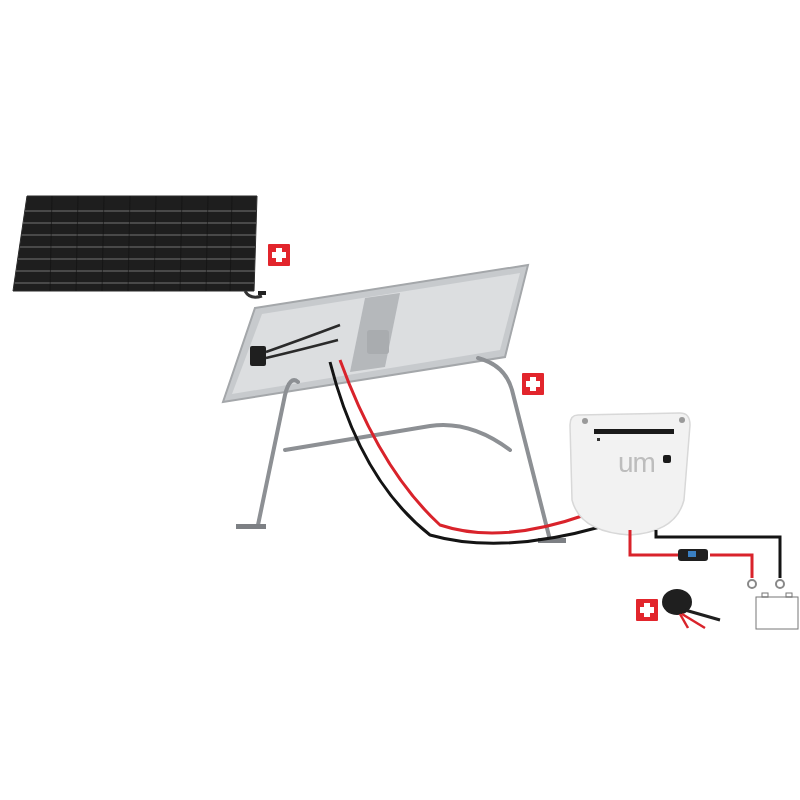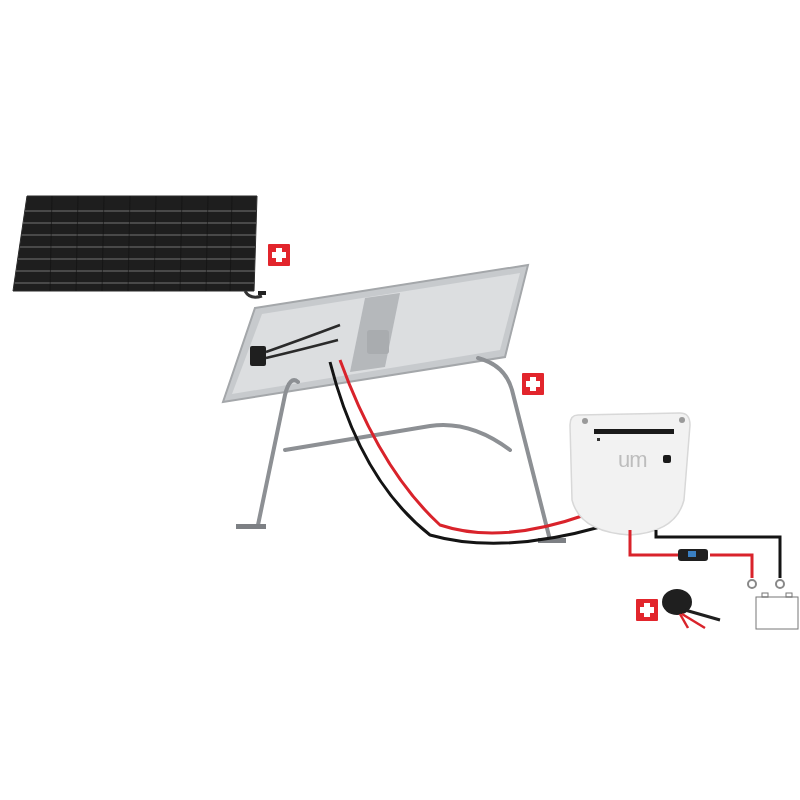--- a/index.html
+++ b/index.html
@@ -2,21 +2,21 @@
 <html><head>
 <meta charset="utf-8">
 <style>
   html, body { margin:0; padding:0; background:#ffffff; }
   body { width:800px; height:800px; position:relative; overflow:hidden; font-family:"Liberation Sans", sans-serif; }
   .scene { position:absolute; left:0; top:0; width:800px; height:800px; }
   .plus-badge { position:absolute; width:22px; height:22px; background:#e2252c; border-radius:1px; }
   .plus-badge::before, .plus-badge::after { content:""; position:absolute; background:#fff; }
   .plus-badge::before { left:8px; top:4px; width:6px; height:14px; }
   .plus-badge::after { left:4px; top:8px; width:14px; height:6px; }
-  .logo-text { position:absolute; color:#bdbdbd; font-size:22px; letter-spacing:-1px; }
+  .logo-text { position:absolute; color:#bdbdbd; font-size:28px; letter-spacing:-1px; }
 </style>
 </head>
 <body>
 
 <svg class="scene" viewBox="0 0 800 800" width="800" height="800" xmlns="http://www.w3.org/2000/svg">
 
   <g>
     <polygon points="27,196 257,196 254,291 13,291" fill="#1e1e1e" stroke="#2b2b2b" stroke-width="1"></polygon>
     <g stroke="#8a8a8a" stroke-width="1" opacity="0.8">
       <line x1="25" y1="211" x2="256" y2="211"></line>

